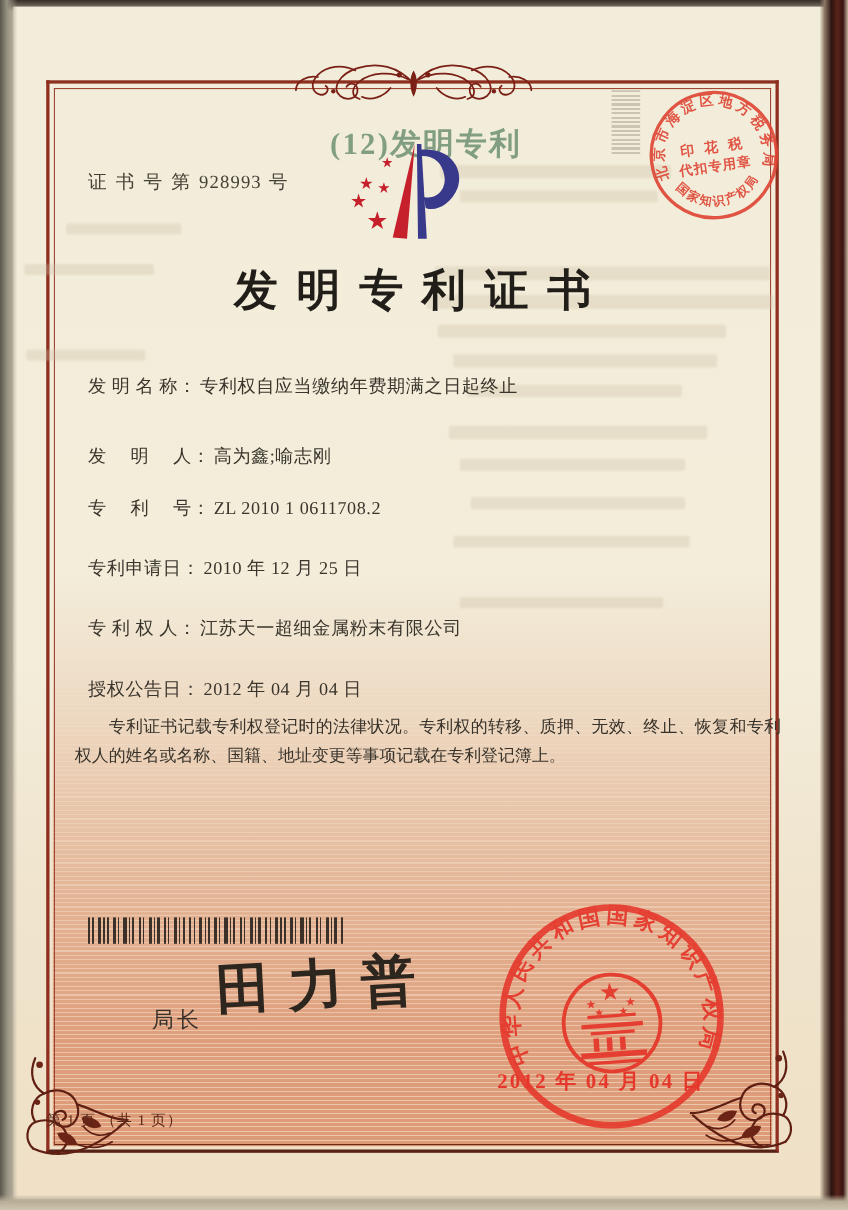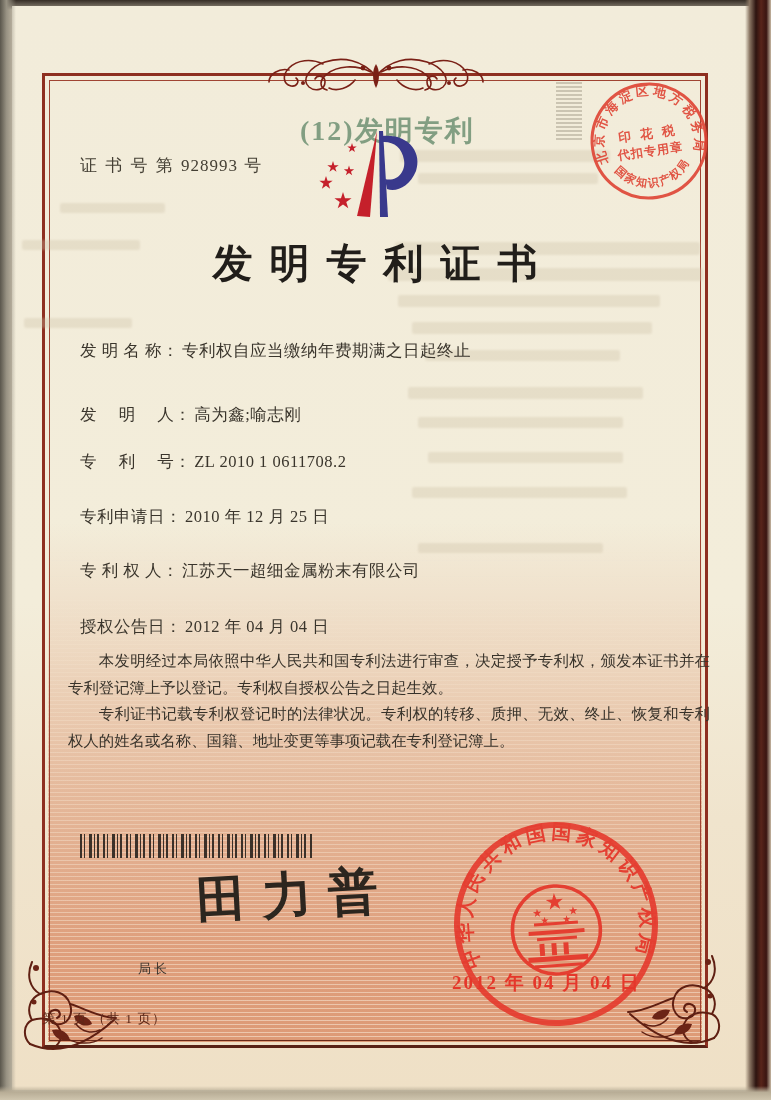--- a/index.html
+++ b/index.html
@@ -56,21 +56,21 @@
   
   #barcode{left:80px;top:834px;width:232px;height:24px;opacity:.88;
     background:repeating-linear-gradient(90deg,
       #241f1a 0 2px,transparent 2px 4px,
       #241f1a 4px 5px,transparent 5px 9px,
       #241f1a 9px 12px,transparent 12px 14px,
       #241f1a 14px 15px,transparent 15px 17px,
       #241f1a 17px 19px,transparent 19px 23px);}
 
   
-  #director-label{left:138px;top:960px;font-size:13px;color:#3a332c;letter-spacing:3px;}
+  #director-label{left:138px;top:914px;font-size:20px;color:#3a332c;letter-spacing:3px;}
   #director-signature{left:196px;top:862px;font-size:50px;font-weight:600;color:#2c261f;letter-spacing:16px;transform:rotate(-3deg);font-family:"DejaVu Serif","Liberation Serif",serif;}
 
   
   #seal{left:450px;top:818px;width:212px;height:212px;opacity:.93;transform:rotate(-4deg);}
   #seal-date{left:452px;top:970px;font-size:19px;font-weight:700;color:#e5372b;letter-spacing:2px;}
   #tax-stamp{left:588px;top:80px;width:122px;height:122px;opacity:.9;transform:rotate(-8deg);}
 
   
   #page-footer{left:42px;top:1010px;width:620px;text-align:left;font-size:13.5px;color:#5c2818;letter-spacing:1px;}
 
@@ -162,21 +162,20 @@
   <span class="lab">专利申请日：</span><span class="val">2010 年 12 月 25 日</span>
 </div>
 <div class="abs field" id="f4">
   <span class="lab">专 利 权 人：</span><span class="val">江苏天一超细金属粉末有限公司</span>
 </div>
 <div class="abs field" id="f5">
   <span class="lab">授权公告日：</span><span class="val">2012 年 04 月 04 日</span>
 </div>
 
 <div class="abs" id="body-text">
-  <p>本发明经过本局依照中华人民共和国专利法进行审查，决定授予专利权，颁发本证书并在专利登记簿上予以登记。专利权自授权公告之日起生效。</p>
   <p>专利证书记载专利权登记时的法律状况。专利权的转移、质押、无效、终止、恢复和专利权人的姓名或名称、国籍、地址变更等事项记载在专利登记簿上。</p>
 </div>
 
 <div class="abs" id="barcode"></div>
 
 <div class="abs" id="director-label">局长</div>
 <div class="abs" id="director-signature">田力普</div>
 
 <svg class="abs" id="seal" viewBox="0 0 212 212">
   <defs>

